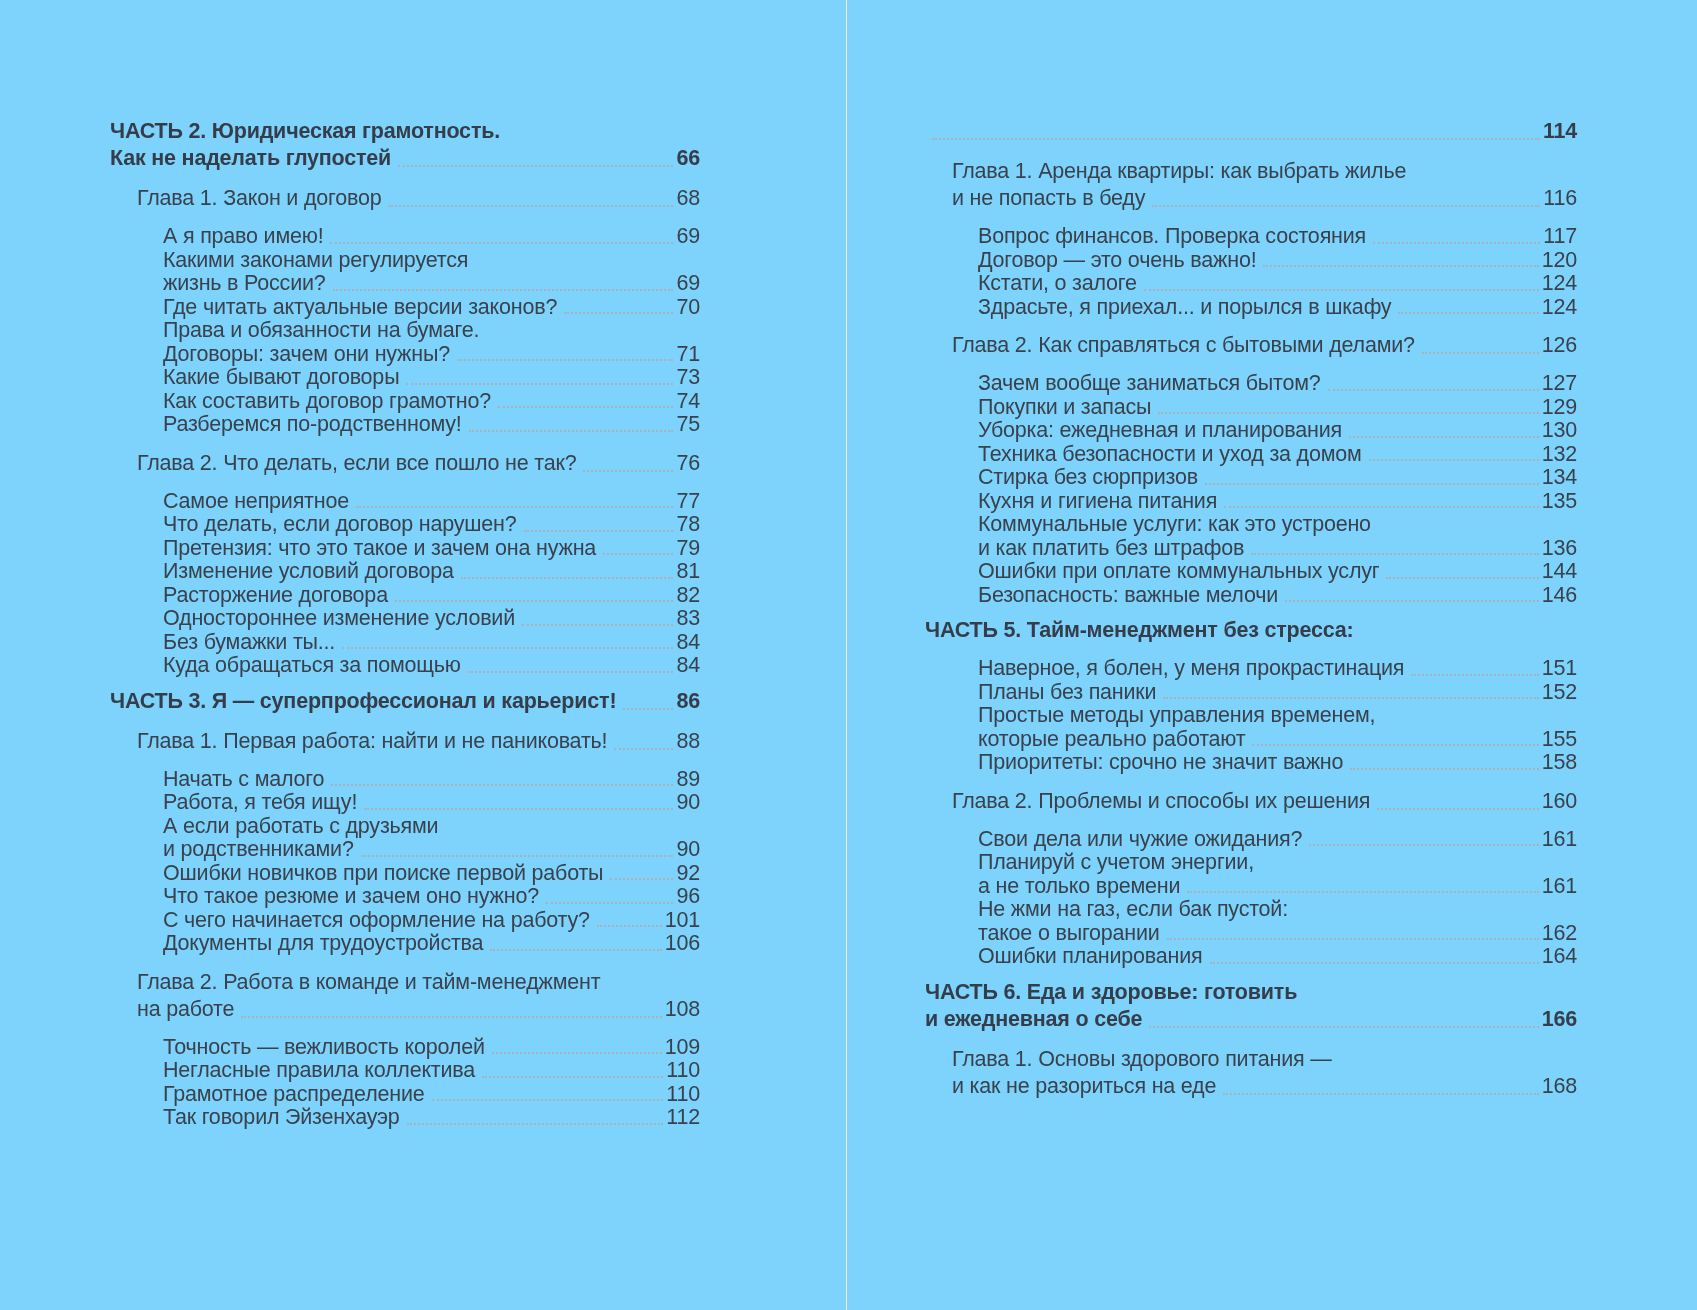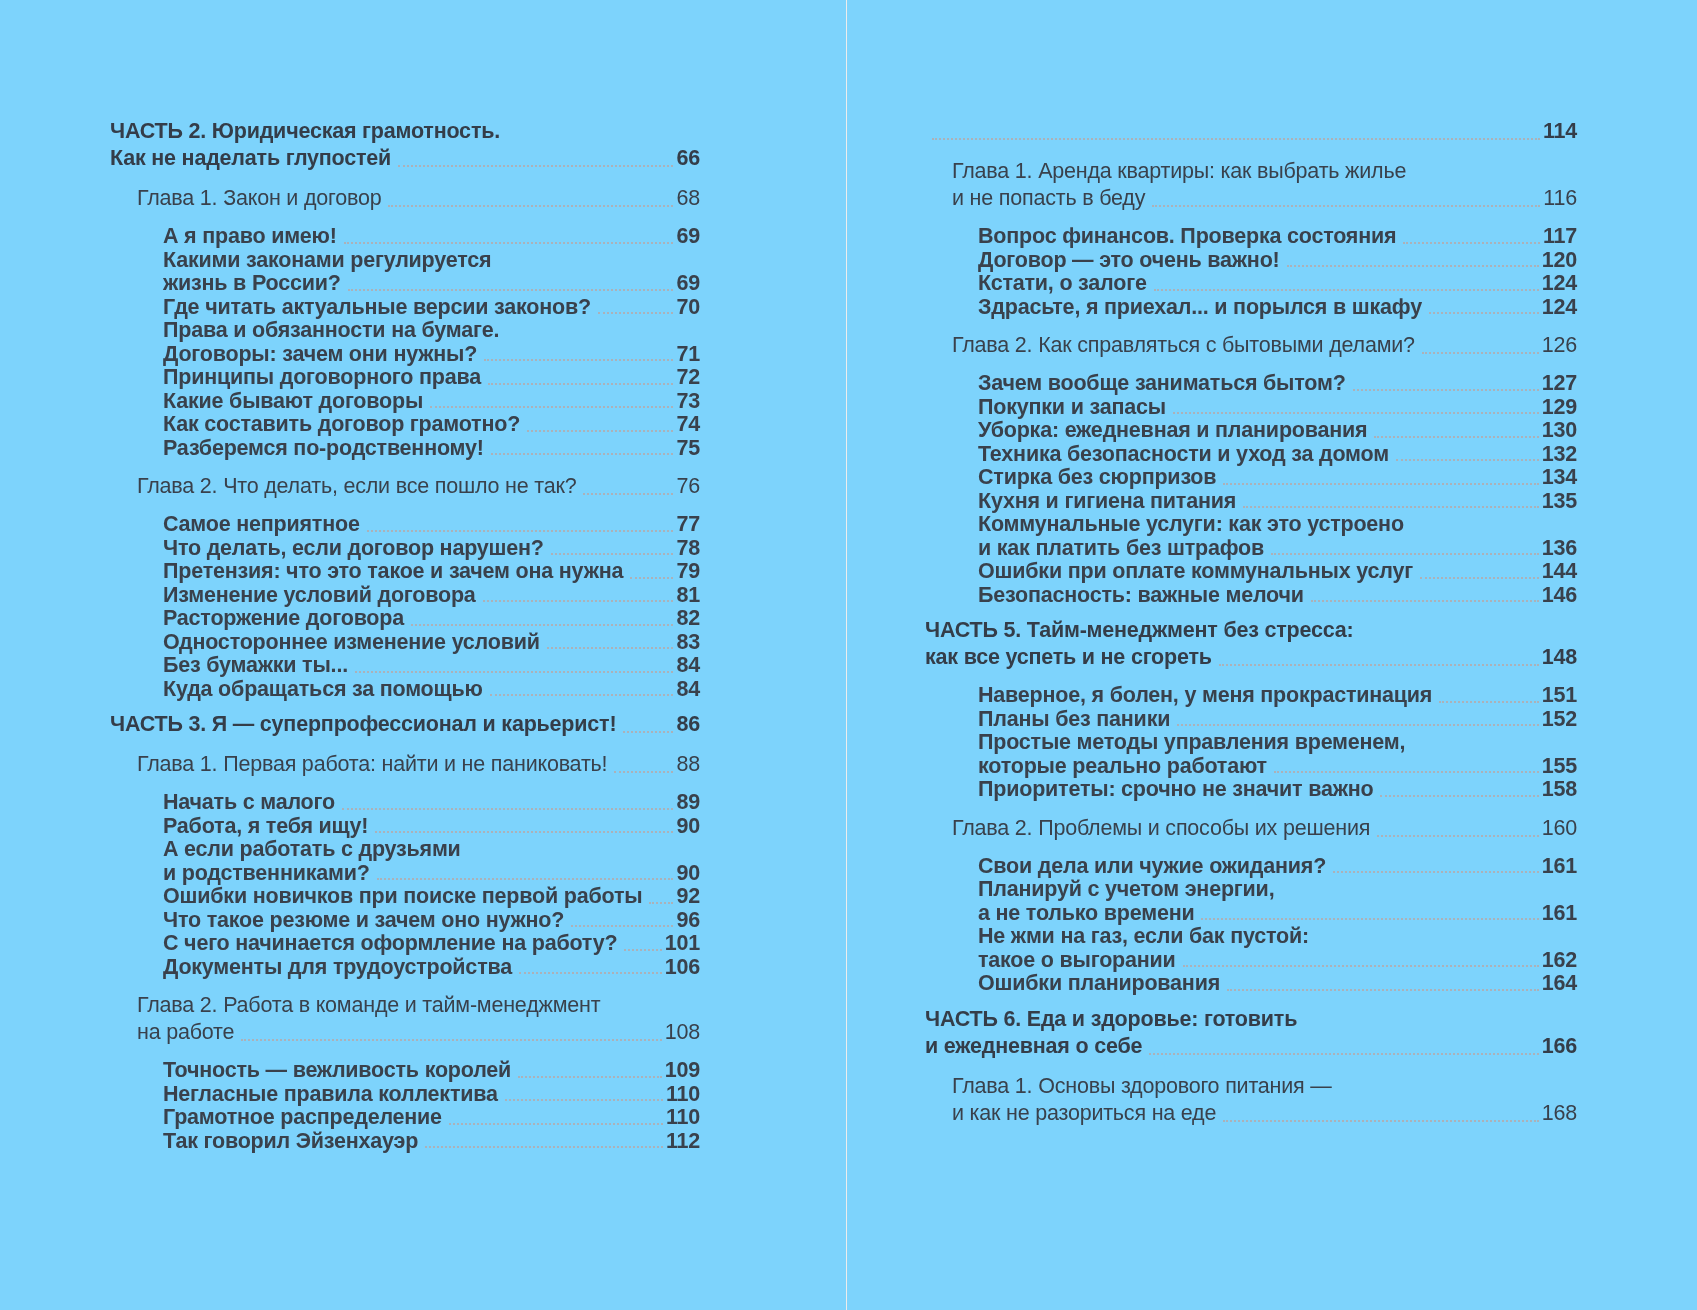--- a/index.html
+++ b/index.html
@@ -53,21 +53,20 @@
     color:#343d49;
   }
   .chapter{
     line-height:27px;
     padding-left:27px;
     margin-top:13px;
   }
   .items{
     padding-left:53px;
     margin-top:13px;
-    font-weight:bold;
   }
   .item{ line-height:23.5px; }
   .section:not(:first-child){ margin-top:10px; }
 </style>
 </head>
 <body>
 
 <div class="spread">
   <div class="gutter"></div>
   <div class="page-col left">
@@ -119,27 +118,20 @@
               <span class="txt">Права и обязанности на бумаге.</span>
             </div>
             <div class="line">
               <span class="txt">Договоры: зачем они нужны?</span>
               <span class="dots"></span>
               <span class="pagenum">71</span>
             </div>
           </div>
           <div class="entry item">
             <div class="line">
-              <span class="txt">Принципы договорного права</span>
-              <span class="dots"></span>
-              <span class="pagenum">72</span>
-            </div>
-          </div>
-          <div class="entry item">
-            <div class="line">
               <span class="txt">Какие бывают договоры</span>
               <span class="dots"></span>
               <span class="pagenum">73</span>
             </div>
           </div>
           <div class="entry item">
             <div class="line">
               <span class="txt">Как составить договор грамотно?</span>
               <span class="dots"></span>
               <span class="pagenum">74</span>
@@ -452,25 +444,20 @@
               <span class="pagenum">146</span>
             </div>
           </div>
         </div>
       </div>
       <div class="section">
         <div class="entry part">
           <div class="line">
             <span class="txt">ЧАСТЬ 5. Тайм-менеджмент без стресса:</span>
           </div>
-          <div class="line">
-            <span class="txt">как все успеть и не сгореть</span>
-            <span class="dots"></span>
-            <span class="pagenum">148</span>
-          </div>
         </div>
         <div class="items">
           <div class="entry item">
             <div class="line">
               <span class="txt">Наверное, я болен, у меня прокрастинация</span>
               <span class="dots"></span>
               <span class="pagenum">151</span>
             </div>
           </div>
           <div class="entry item">

